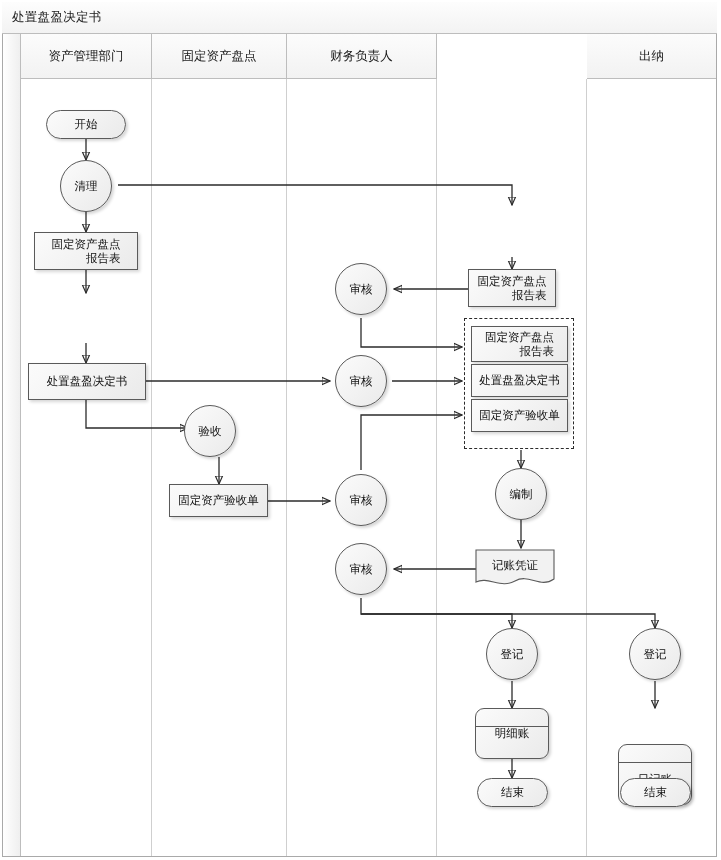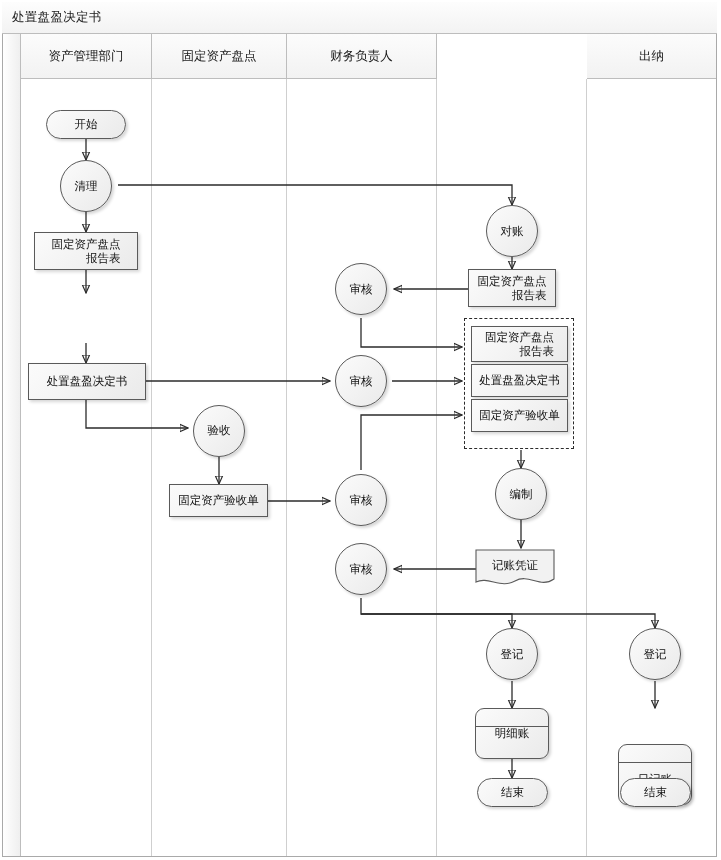--- a/index.html
+++ b/index.html
@@ -146,29 +146,28 @@
   <div id="shapes">
 
     <div class="group-dashed" style="left:464px;top:318px;height:131px;width:110px;"></div>
 
     <div class="node n-stadium" style="left:46px;top:110px;width:80px;height:29px;">开始</div>
     <div class="node n-circle" style="left:60px;top:160px;width:52px;height:52px;">清理</div>
     <div class="node n-rect" style="left:34px;top:232px;width:104px;height:38px;">固定资产盘点
 报告表</div>
     <div class="node n-rect" style="left:28px;top:363px;width:118px;height:37px;">处置盘盈决定书</div>
 
-    <div class="node n-circle" style="left:193px;top:405px;width:52px;height:52px;font-family:Liberation Mono, monospace;">验收</div>
+    <div class="node n-circle" style="left:184px;top:405px;width:52px;height:52px;">验收</div>
     <div class="node n-rect" style="left:169px;top:484px;width:99px;height:33px;">固定资产验收单</div>
 
     <div class="node n-circle" style="left:335px;top:263px;width:52px;height:52px;">审核</div>
     <div class="node n-circle" style="left:335px;top:355px;width:52px;height:52px;">审核</div>
     <div class="node n-circle" style="left:335px;top:474px;width:52px;height:52px;">审核</div>
     <div class="node n-circle" style="left:335px;top:543px;width:52px;height:52px;">审核</div>
 
-    <div class="node n-circle" style="left:486px;top:205px;width:52px;height:52px;">对账</div>
     <div class="node n-rect" style="left:468px;top:269px;width:88px;height:38px;">固定资产盘点
 报告表</div>
 
     <div class="node n-rect" style="left:471px;top:326px;width:97px;height:36px;">固定资产盘点
 报告表</div>
     <div class="node n-rect" style="left:471px;top:364px;width:97px;height:33px;">处置盘盈决定书</div>
     <div class="node n-rect" style="left:471px;top:399px;width:97px;height:33px;">固定资产验收单</div>
 
     <div class="node n-circle" style="left:495px;top:468px;width:52px;height:52px;">编制</div>
 

